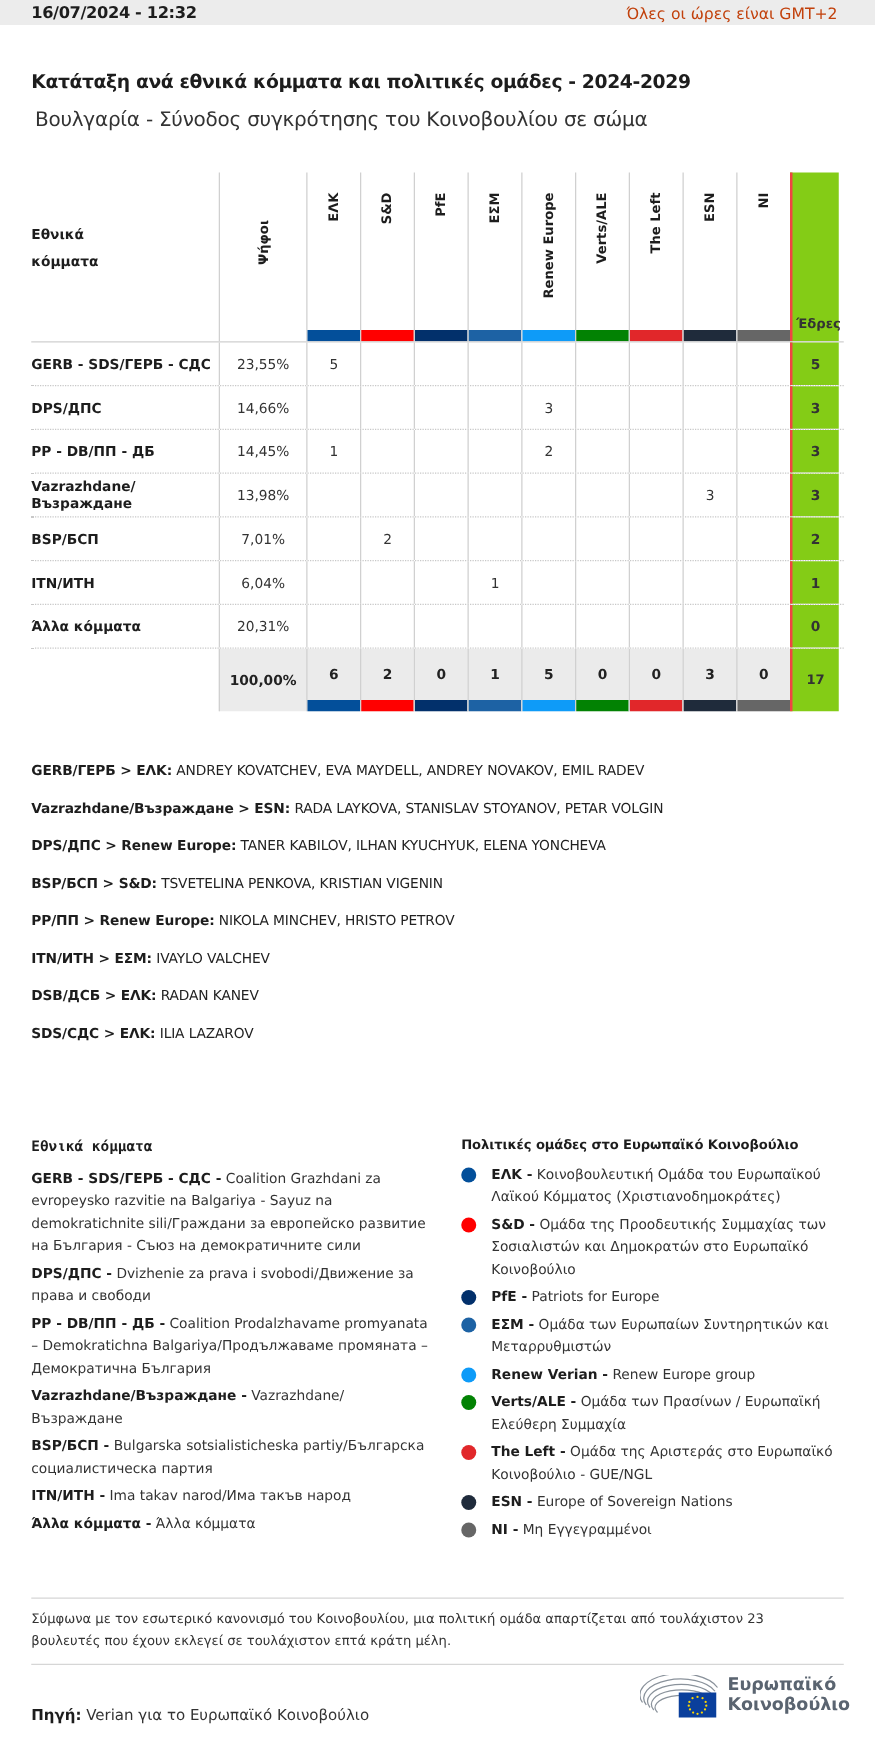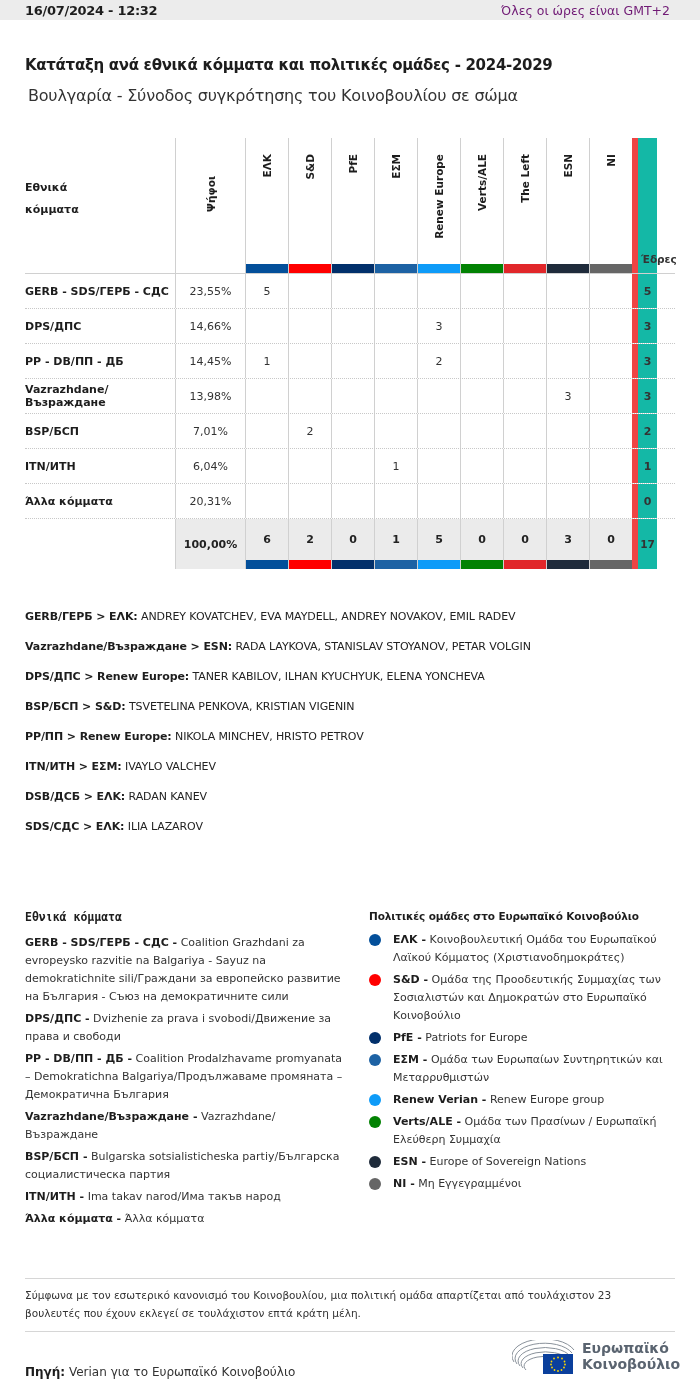--- a/index.html
+++ b/index.html
@@ -1,33 +1,33 @@
 <!DOCTYPE html>
 <html><head>
 <meta charset="utf-8">
 <style>
   * { box-sizing: border-box; margin: 0; padding: 0; }
   html, body { width: 700px; background: #ffffff; }
   body { font-family: "DejaVu Sans", sans-serif; color: #222; height: 1399px; position: relative; overflow: hidden; }
 
   .topbar { height: 20px; background: #ececec; display: flex; align-items: center; justify-content: space-between; padding: 0 30px 0 25px; }
   .topbar .date { font-size: 13px; font-weight: bold; color: #1d1d1d; letter-spacing: -0.3px; }
-  .topbar .tz { font-size: 12.5px; color: #701a75; }
+  .topbar .tz { font-size: 12.5px; color: #c2410c; }
 
   .title { position: absolute; left: 25px; top: 56px; font-size: 15px; font-weight: bold; color: #1d1d1d; letter-spacing: -0.3px; }
   .subtitle { position: absolute; left: 28px; top: 86px; font-size: 16px; color: #333; letter-spacing: -0.2px; }
 
   
   .tbl { position: absolute; left: 25px; top: 138px; width: 650px; }
   .row { display: flex; position: relative; }
   .cell { display: flex; align-items: center; justify-content: center; font-size: 11px; color: #333; }
   .c-label { width: 150px; justify-content: flex-start; font-weight: bold; color: #1d1d1d; font-size: 11px; }
   .c-votes { width: 70px; border-left: 1px solid #d0d0d0; }
   .c-grp { width: 43px; border-left: 1px solid #d0d0d0; }
-  .c-seats { width: 25px; background: #14b8a6; font-weight: bold; border-left: 6px solid #ef4444; }
+  .c-seats { width: 39px; background: #84cc16; font-weight: bold; border-left: 2px solid #ef4444; }
 
   .hdr { height: 135px; }
   .hdr .c-label { padding-bottom: 14px; line-height: 22px; font-size: 11px; }
   .hdr .c-grp { flex-direction: column; justify-content: flex-end; align-items: stretch; }
   .hdr .c-votes { align-items: flex-start; padding-top: 38px; }
   .vtext { writing-mode: vertical-rl; transform: rotate(180deg); font-size: 10.5px; font-weight: bold; color: #1d1d1d; white-space: nowrap; }
   .hdr .grp-name { flex: 1; display: flex; align-items: flex-start; justify-content: center; padding-top: 16px; }
   .hdr .bar { height: 9px; margin: 0 0 0 0; }
   .hdr .c-seats { align-items: flex-end; justify-content: flex-start; padding: 0 0 8px 3px; font-size: 10.5px; }
 
@@ -334,20 +334,24 @@
         <span class="dot" style="background: rgb(29, 98, 164);"></span>
         <div><b>ΕΣΜ -</b> <span>Ομάδα των Ευρωπαίων Συντηρητικών και Μεταρρυθμιστών</span></div>
       </div>
       <div class="grp-item">
         <span class="dot" style="background: rgb(14, 155, 248);"></span>
         <div><b>Renew Verian -</b> <span>Renew Europe group</span></div>
       </div>
       <div class="grp-item">
         <span class="dot" style="background: rgb(2, 130, 3);"></span>
         <div><b>Verts/ALE -</b> <span>Ομάδα των Πρασίνων / Ευρωπαϊκή Ελεύθερη Συμμαχία</span></div>
+      </div>
+      <div class="grp-item">
+        <span class="dot" style="background: rgb(225, 39, 42);"></span>
+        <div><b>The Left -</b> <span>Ομάδα της Αριστεράς στο Ευρωπαϊκό Κοινοβούλιο - GUE/NGL</span></div>
       </div>
       <div class="grp-item">
         <span class="dot" style="background: rgb(31, 43, 59);"></span>
         <div><b>ESN -</b> <span>Europe of Sovereign Nations</span></div>
       </div>
       <div class="grp-item">
         <span class="dot" style="background: rgb(102, 102, 102);"></span>
         <div><b>NI -</b> <span>Μη Εγγεγραμμένοι</span></div>
       </div>
     </div>

